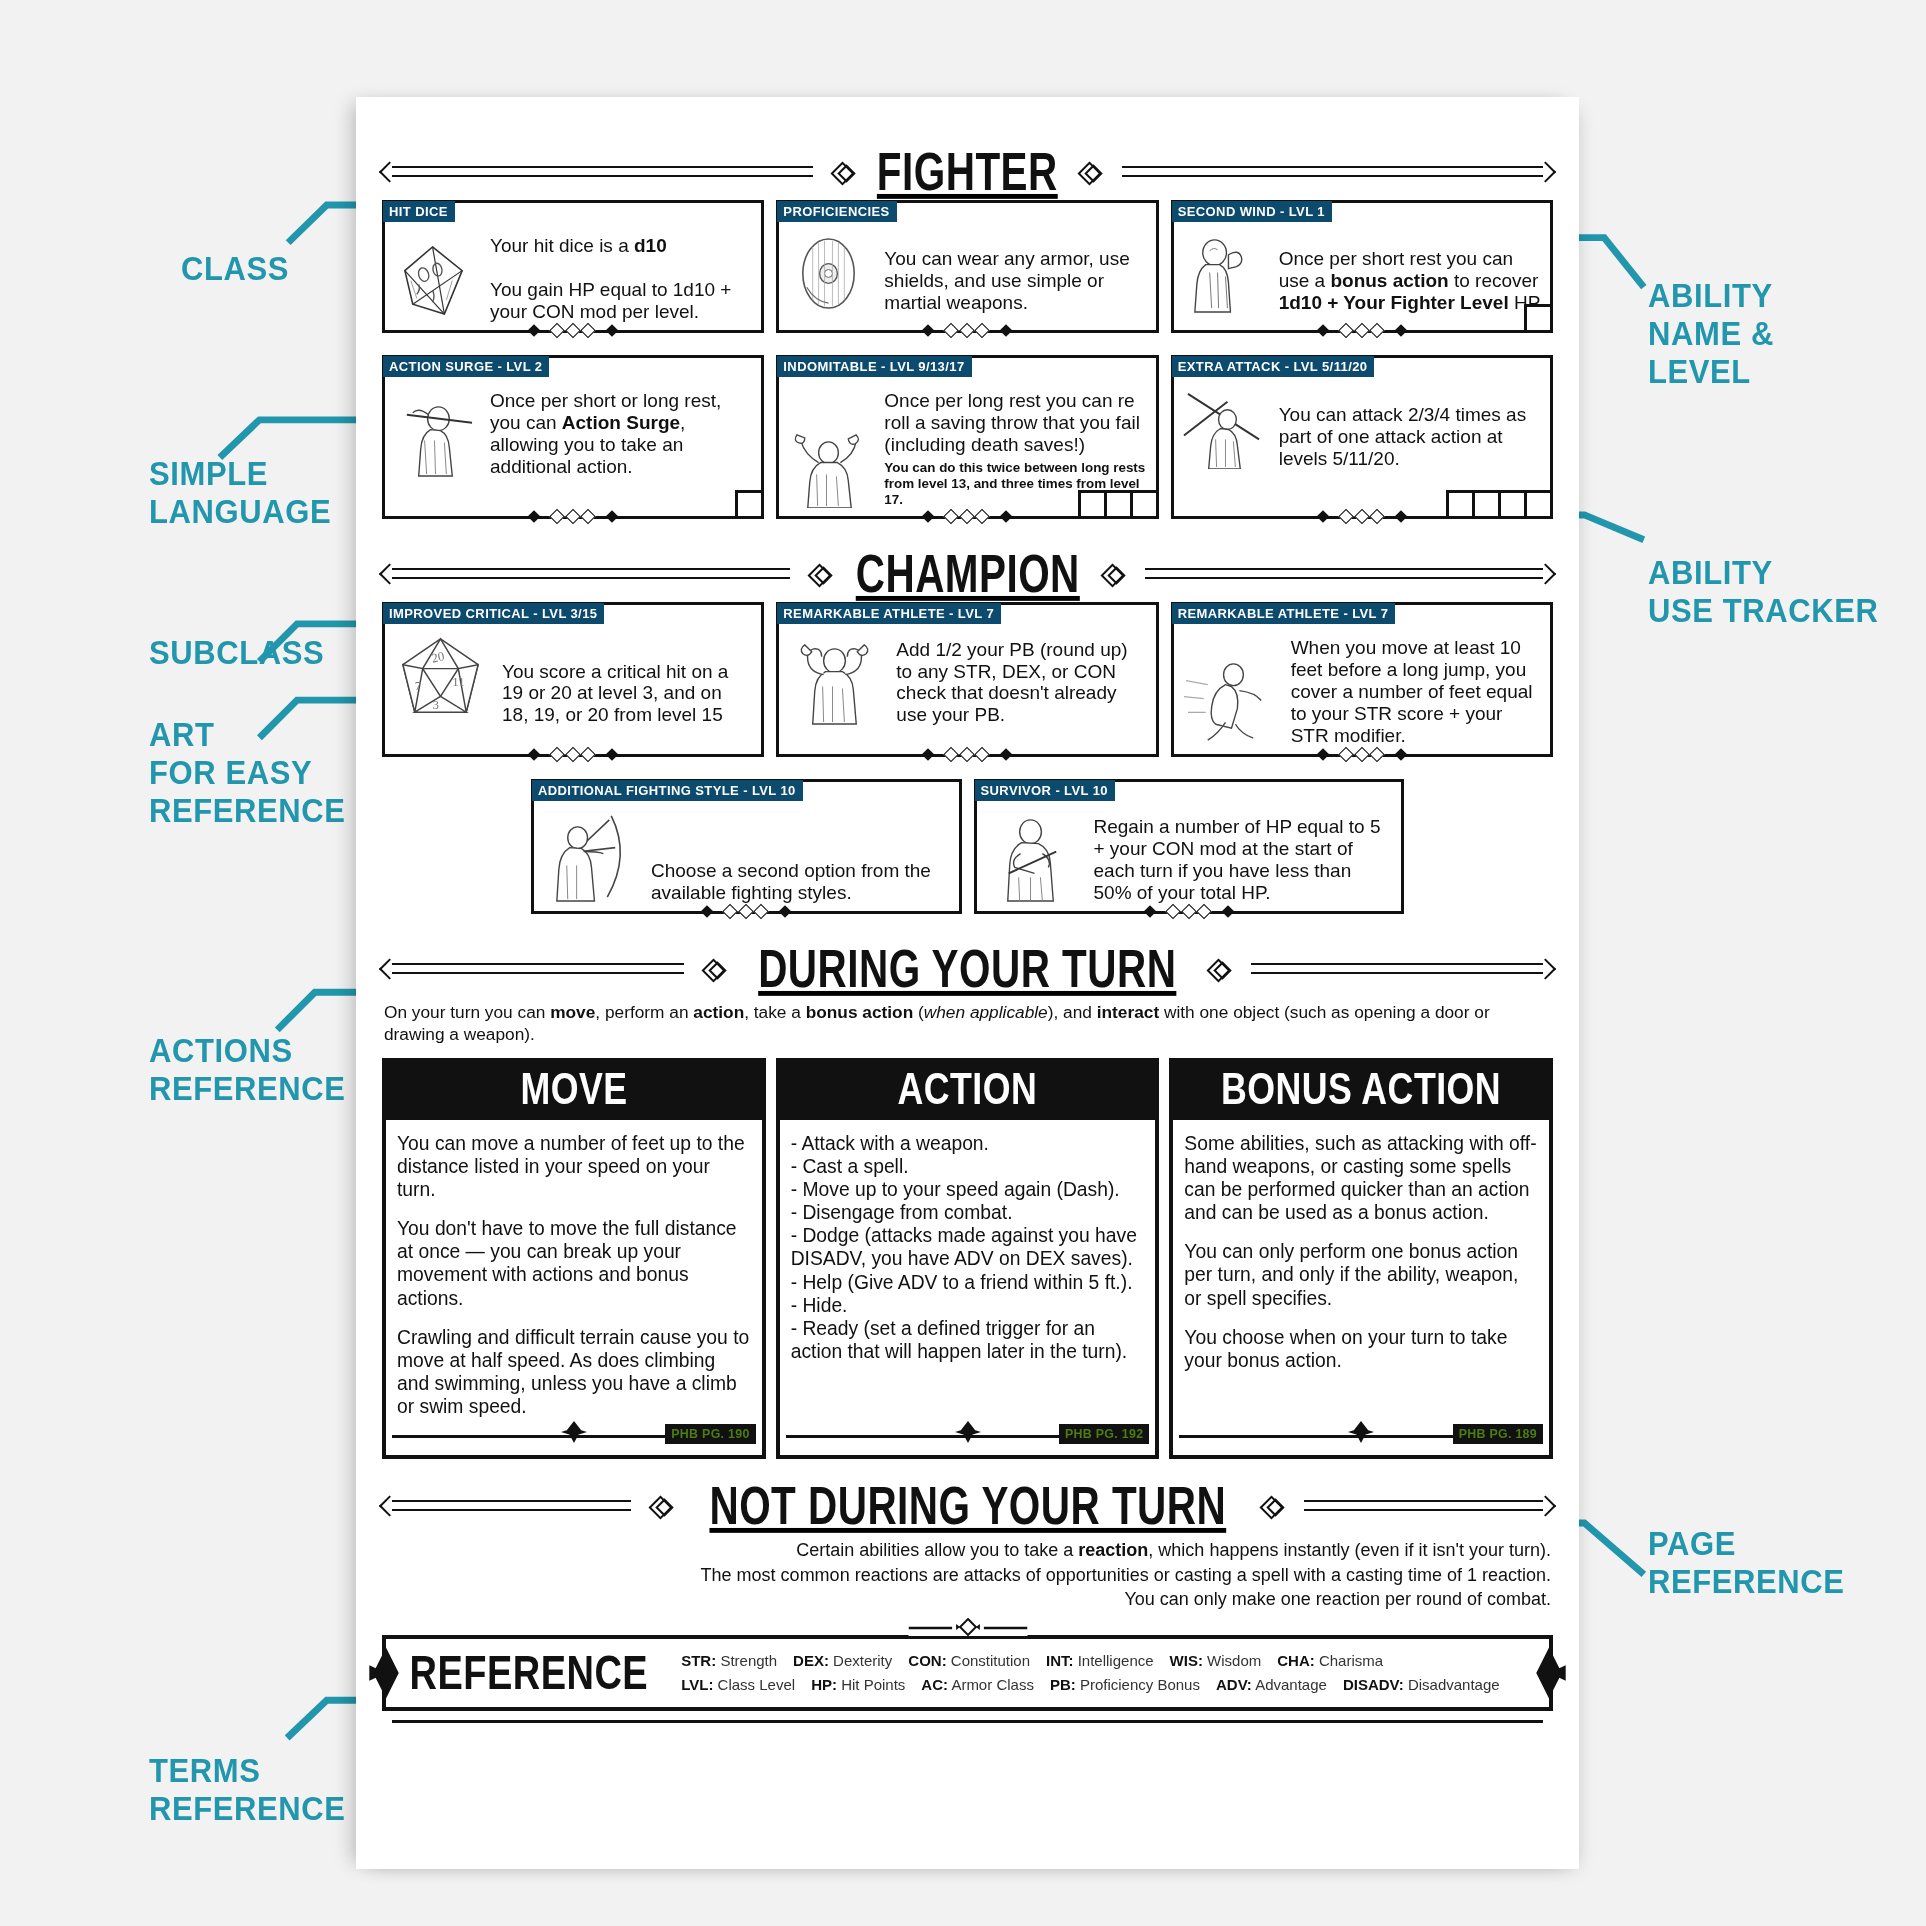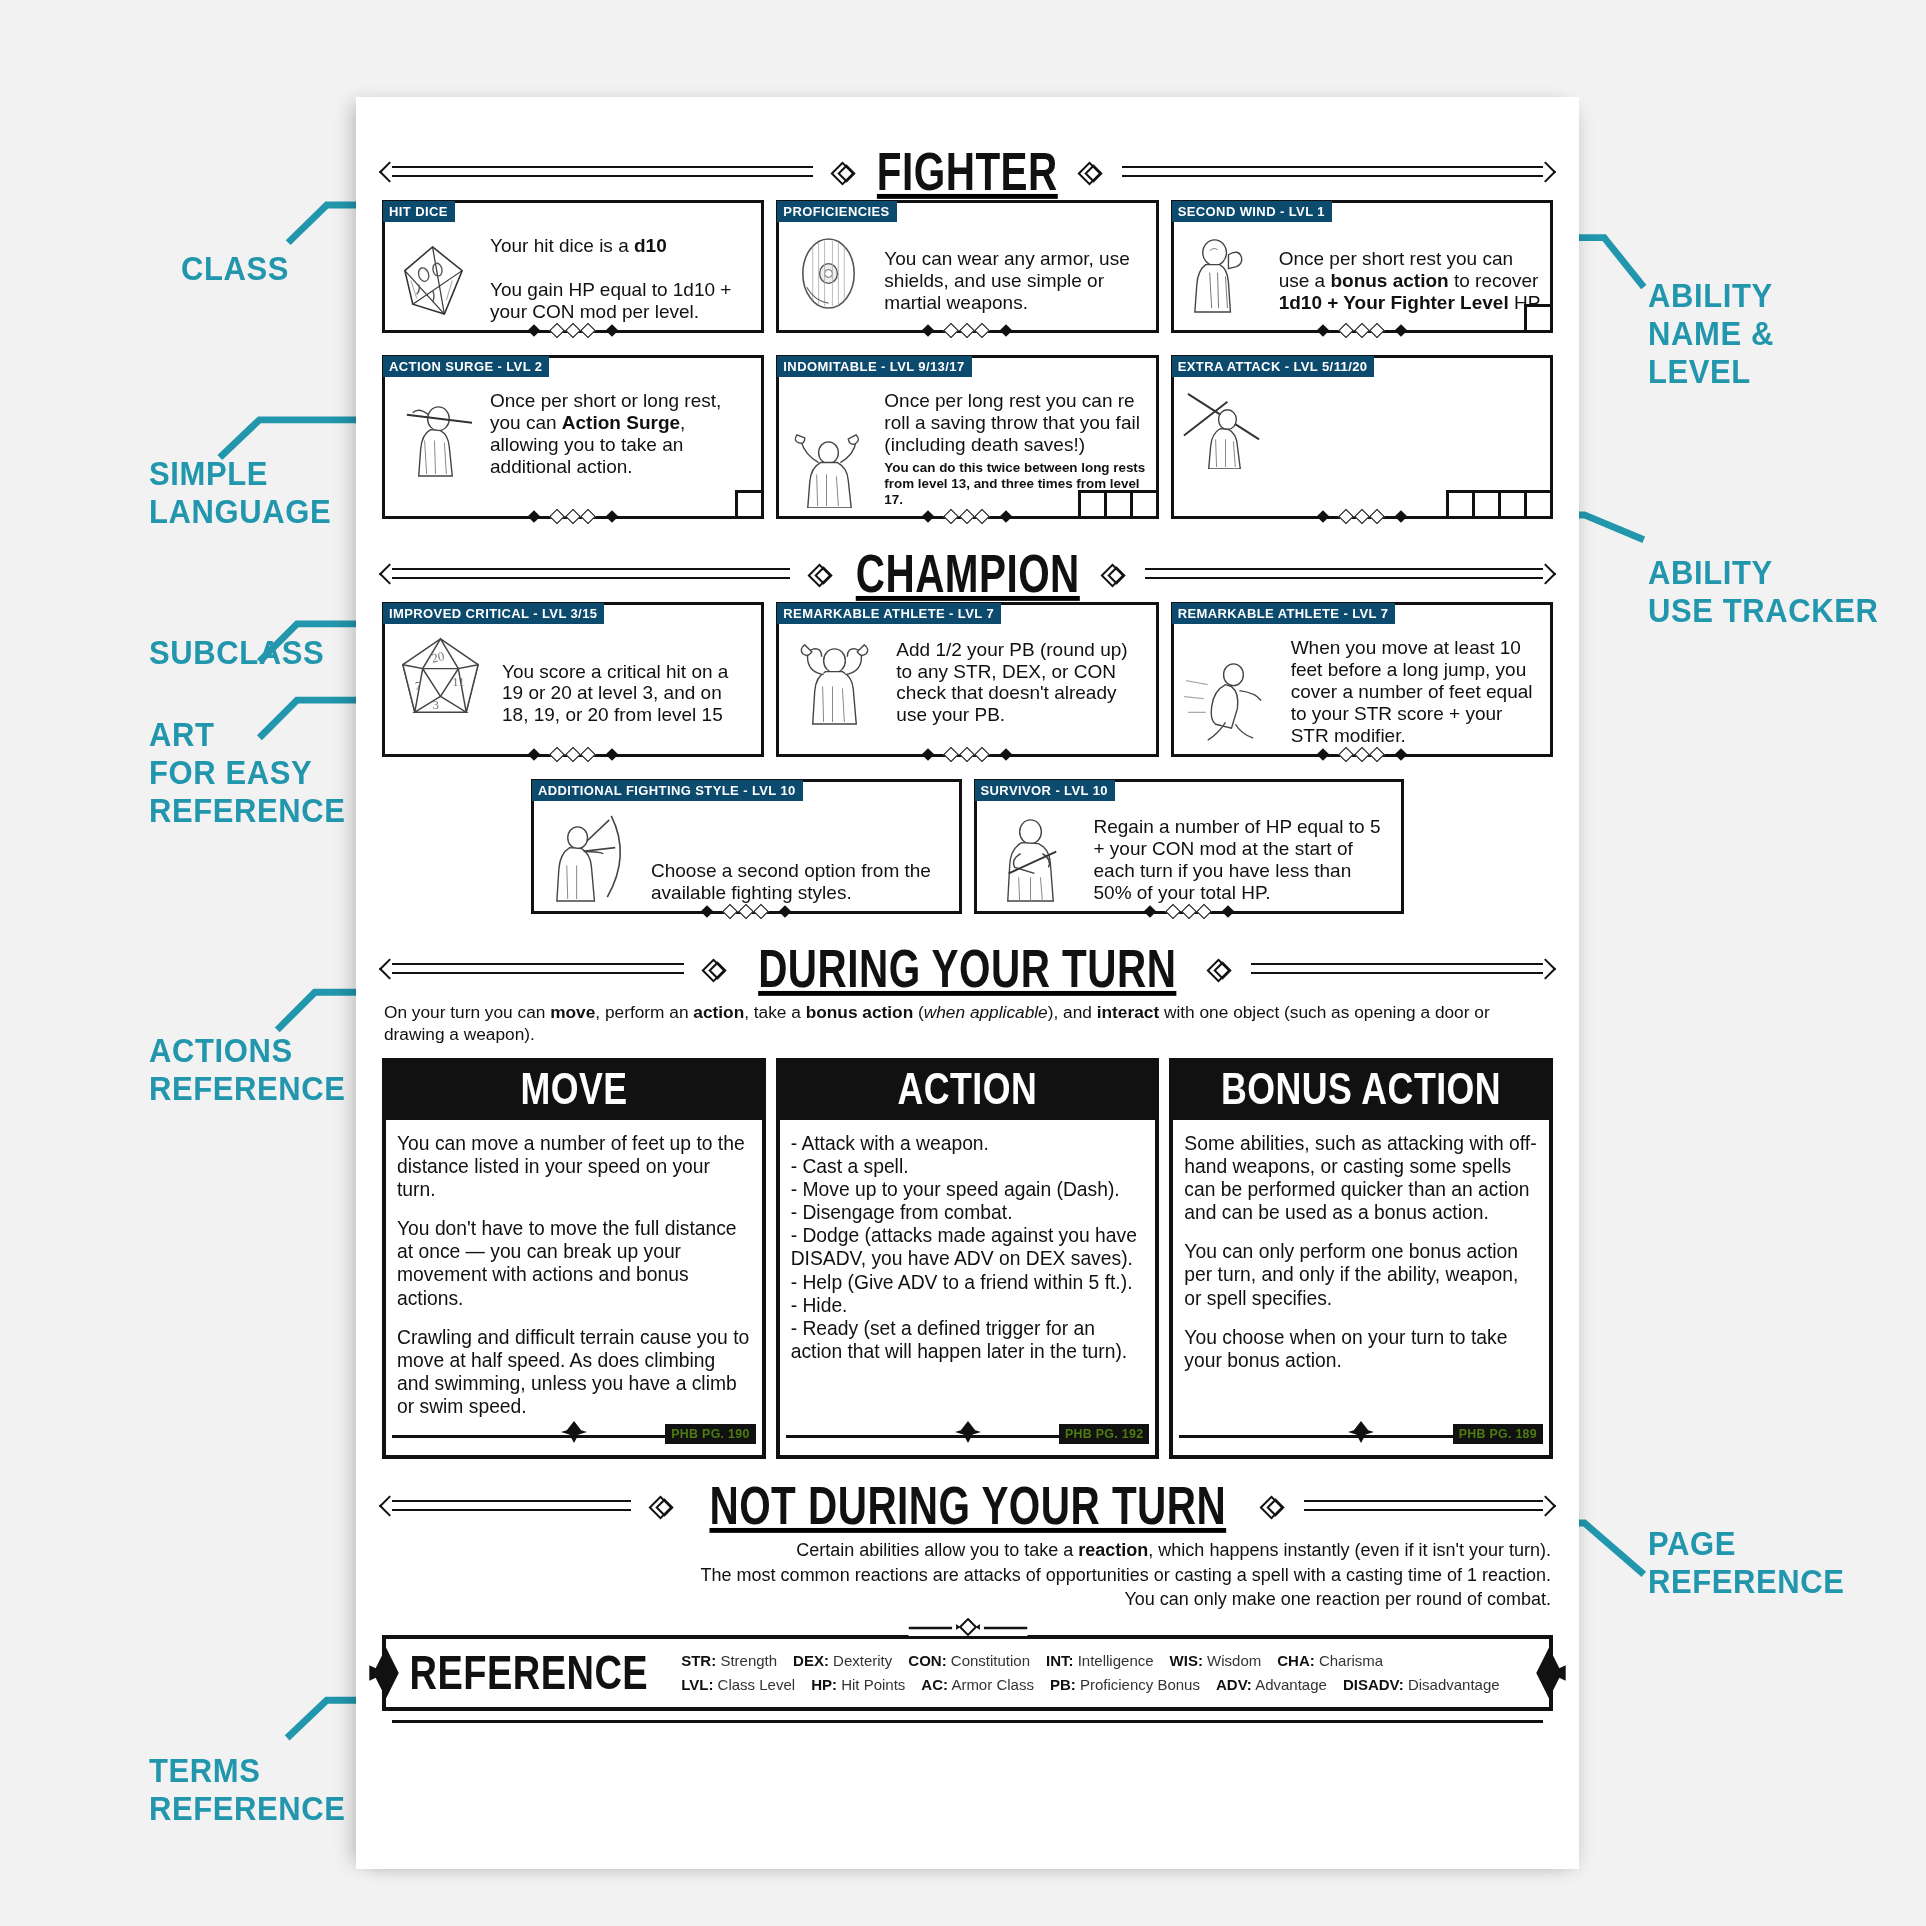--- a/index.html
+++ b/index.html
@@ -499,20 +499,21 @@
                 <ellipse cx="46" cy="32" rx="9" ry="10"></ellipse>
                 <path d="M39 41 q-9 5 -10 18 l-2 23 h32 l-3 -24 q-1 -12 -9 -16 z"></path>
               </g>
               <g fill="none" stroke="#888" stroke-width="1">
                 <path d="M34 52 l1 28"></path>
                     <path d="M44 52 l0 28"></path>
                     <path d="M52 54 l2 26"></path>
               </g>
             </svg>
           </div>
+          <div class="card-text">You can attack 2/3/4 times as part of one attack action at levels 5/11/20.</div>
         </div>
         <div class="tracker">
           <span></span>
           <span></span>
           <span></span>
           <span></span>
         </div>
         <div class="card-flourish">
           <i class="d a"></i>
               <i class="o o1"></i>

